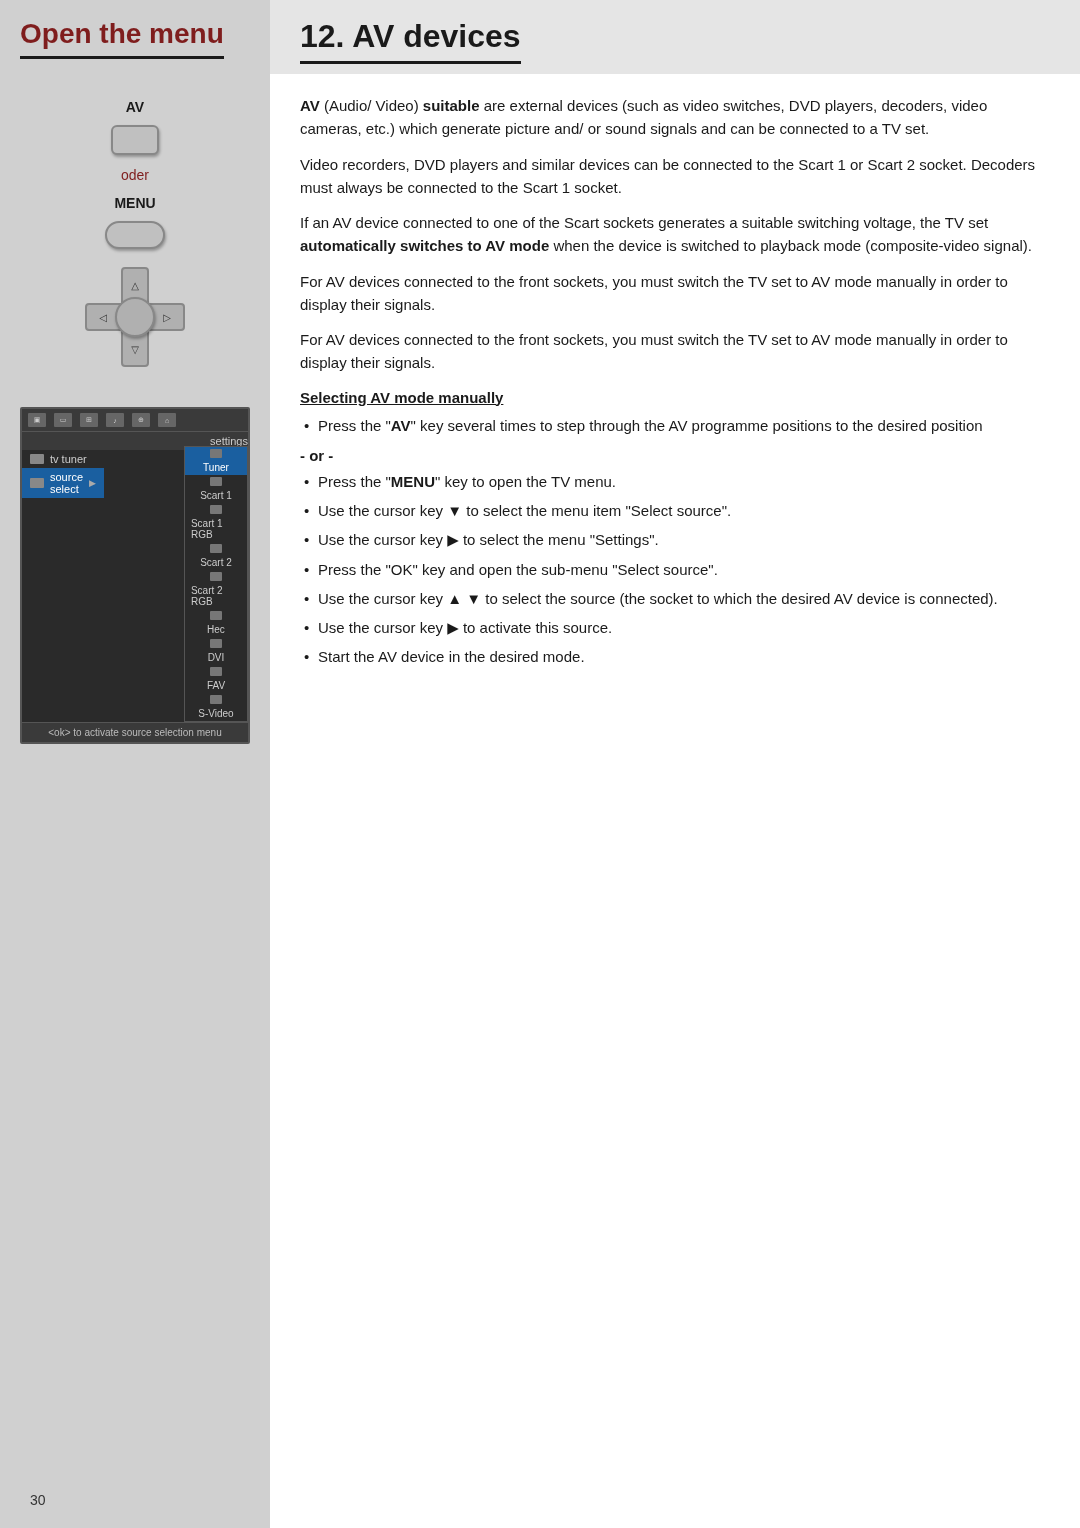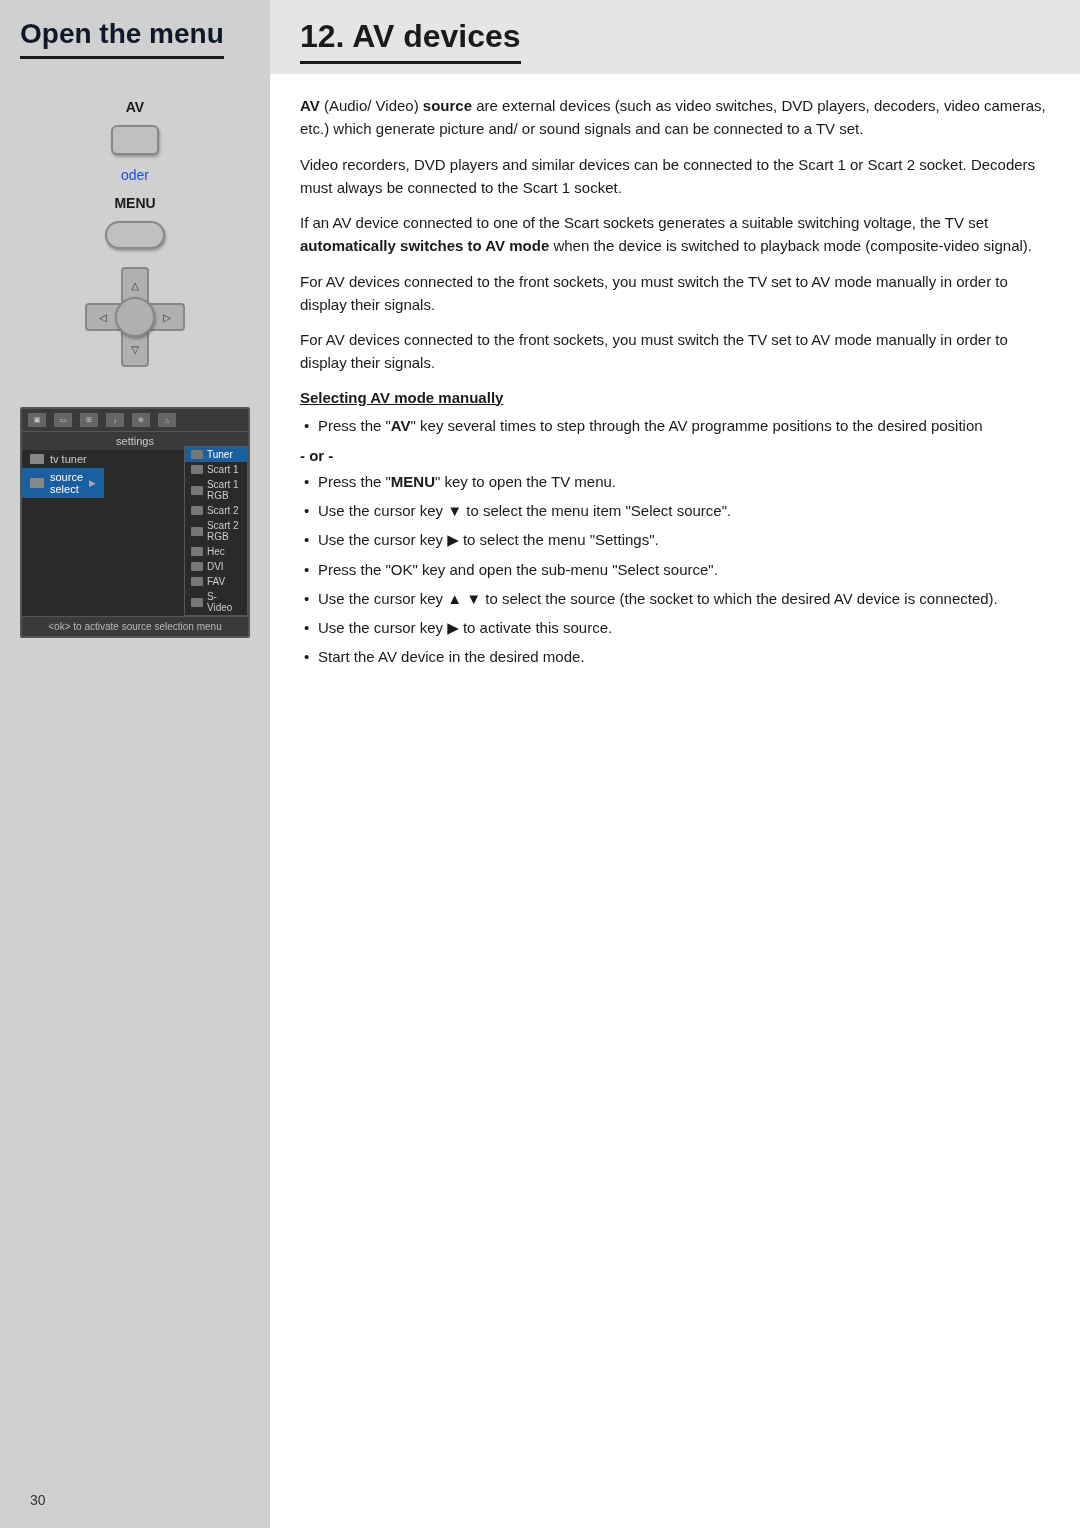--- a/index.html
+++ b/index.html
@@ -31,21 +31,21 @@
 
     .left-header {
       width: 100%;
       background: #d0d0d0;
       padding: 18px 20px 10px 20px;
     }
 
     .left-header-title {
       font-size: 28px;
       font-weight: bold;
-      color: #0f172a;
+      color: #7f1d1d;
       border-bottom: 3px solid #1a1a1a;
       padding-bottom: 6px;
       display: inline-block;
     }
 
     .remote-area {
       display: flex;
       flex-direction: column;
       align-items: center;
       padding: 30px 20px 20px 20px;
@@ -71,21 +71,21 @@
       align-items: center;
       justify-content: center;
       font-size: 11px;
       font-weight: bold;
       color: #333;
       box-shadow: 1px 2px 3px rgba(0,0,0,0.3);
     }
 
     .oder-label {
       font-size: 14px;
-      color: #1d4ed8;
+      color: #7f1d1d;
       margin: 4px 0;
     }
 
     .menu-button {
       width: 60px;
       height: 28px;
       background: #c0c0c0;
       border: 2px solid #888;
       border-radius: 14px;
       display: flex;
@@ -183,21 +183,21 @@
       align-items: center;
       justify-content: center;
       font-size: 7px;
       color: #ccc;
     }
 
     .menu-settings-label {
       color: #ccc;
       font-size: 11px;
       width: 100%;
-      text-align: center;
+      text-align: right;
       padding: 3px 0;
       background: #3a3a3a;
     }
 
     .menu-item {
       display: flex;
       align-items: center;
       padding: 3px 8px;
       color: #ccc;
       font-size: 11px;
@@ -230,20 +230,21 @@
       margin-top: -22px;
     }
 
     .submenu-item {
       display: flex;
       align-items: center;
       padding: 2px 6px;
       color: #ccc;
       font-size: 10px;
       gap: 4px;
+      flex-direction: column;
     }
 
     .submenu-item.active {
       background: #1a5fa0;
       color: #fff;
     }
 
     .submenu-icon {
       width: 12px;
       height: 9px;
@@ -437,21 +438,21 @@
   <div class="right-col">
     <div class="right-header">
       <span class="right-header-title">12. AV devices</span>
     </div>
 
     <div class="right-content">
 
       <p class="content-para">
         <span><strong>AV</strong></span>
         <span> (Audio/ Video) </span>
-        <span><strong>source</strong></span>
+        <span><strong>suitable</strong></span>
         <span> are external devices (such as video switches, DVD players, decoders, video cameras, etc.) which generate picture and/ or sound signals and can be connected to a TV set.</span>
       </p>
 
       <p class="content-para">
         <span>Video recorders, DVD players and similar devices can be connected to the Scart 1 or Scart 2 socket. Decoders must always be connected to the Scart 1 socket.</span>
       </p>
 
       <p class="content-para">
         <span>If an AV device connected to one of the Scart sockets generates a suitable switching voltage, the TV set </span>
         <strong>automatically switches to AV mode</strong>

